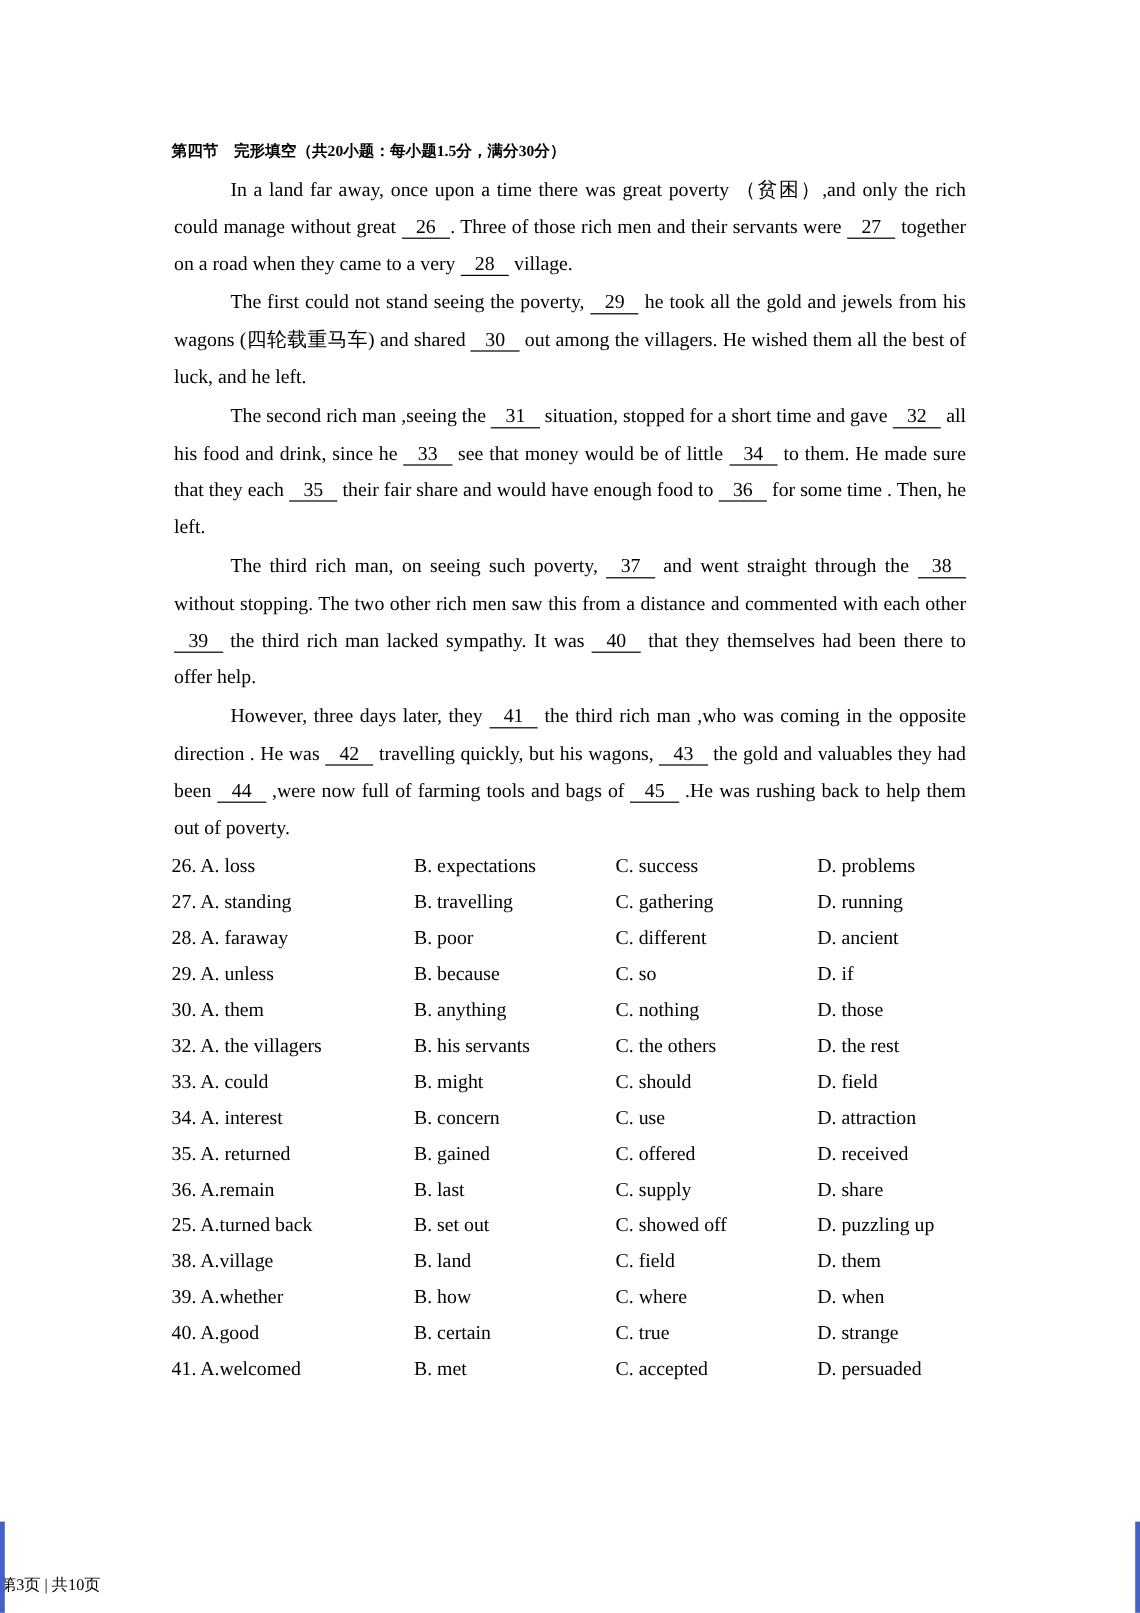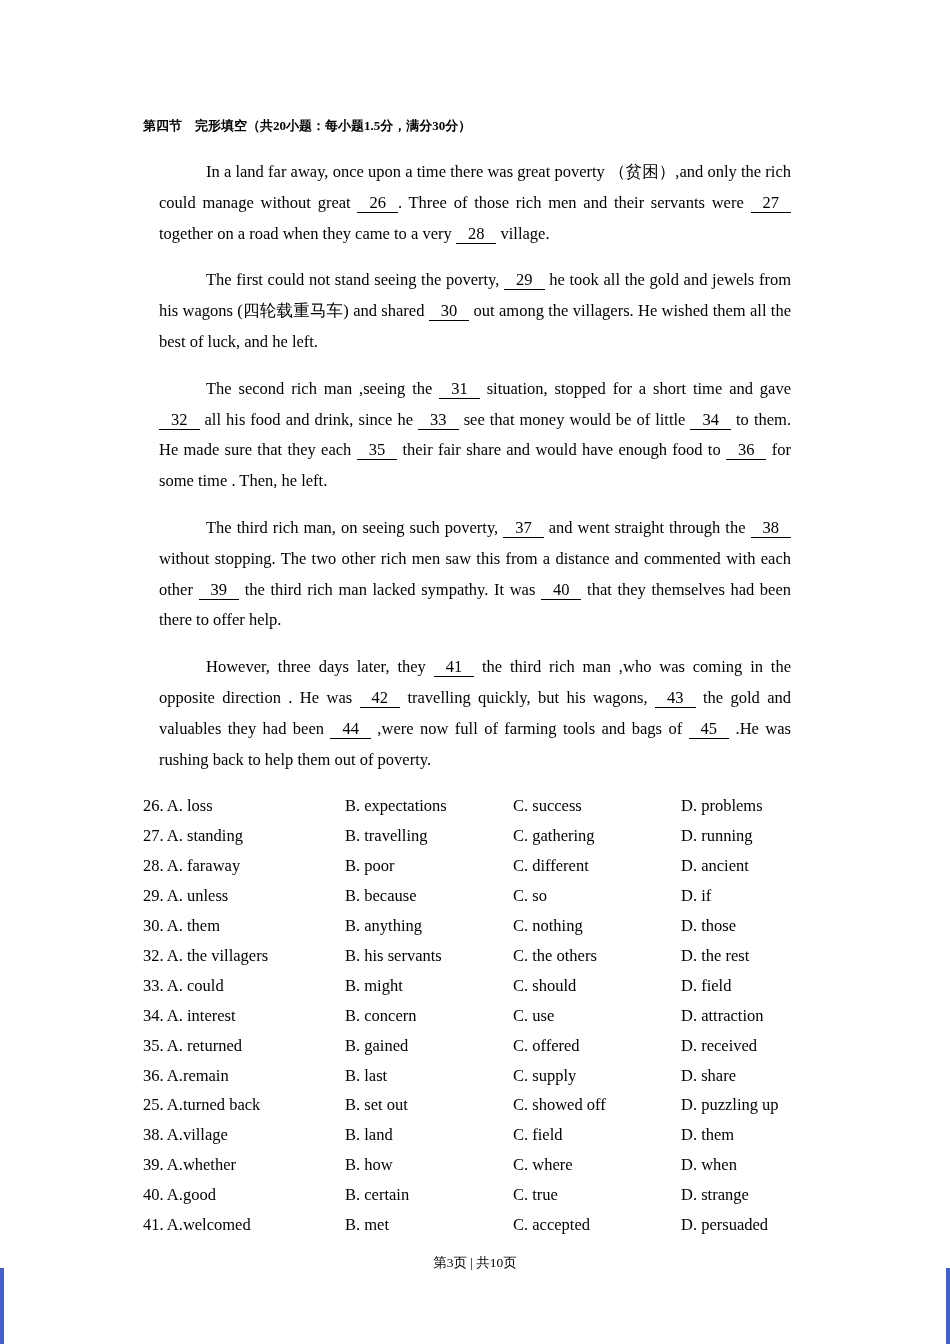--- a/index.html
+++ b/index.html
@@ -28,44 +28,43 @@
     grid-template-columns: 202px 168px 168px 1fr;
     font-size: 16.5px;
     line-height: 30px;
   }
   .section-title {
     font-weight: bold;
     font-size: 13px;
     line-height: 31px;
   }
   .para {
-    margin: 16px;
+    margin: 2px;
     text-indent: 47px;
     font-size: 16.5px;
     line-height: 30.8px;
     text-align: justify;
   }
   .blank {
     border-bottom: 1px solid #000;
     padding: 0 12px;
     white-space: nowrap;
   }
   .opt-row {
     display: grid;
     grid-template-columns: 202px 168px 168px 1fr;
     font-size: 16.5px;
     line-height: 29.9px;
   }
   .opt-cell { white-space: nowrap; }
   .footer {
     position: absolute;
-    top: 1254px;
+    top: 1312px;
     left: 0;
     width: 950px;
-    text-align: center;
     font-size: 13.5px;
     line-height: 18px;
   }
   .corner-mark {
     position: absolute;
     width: 4px;
     height: 76px;
     bottom: 0;
     background: #4560c8;
   }

